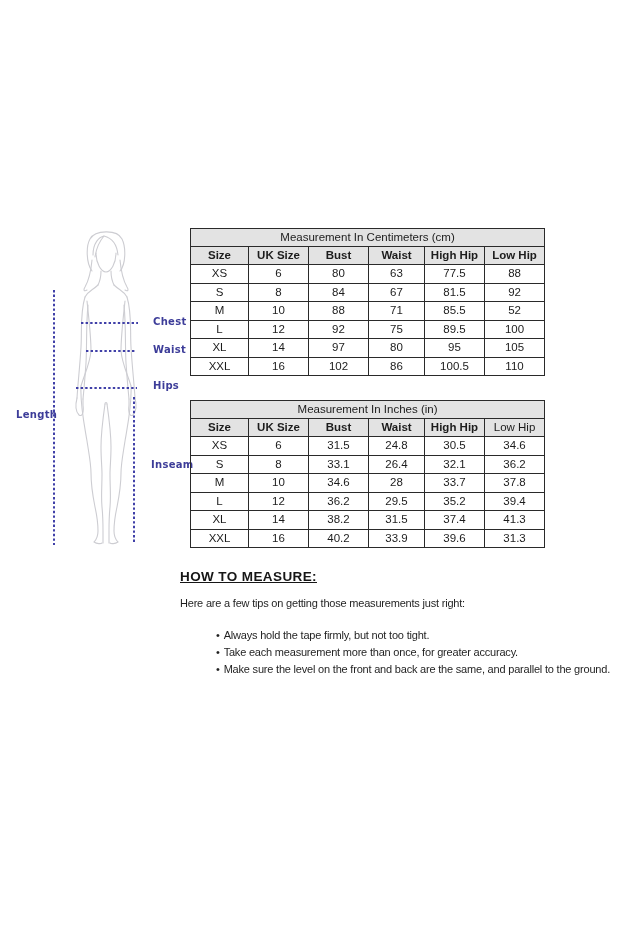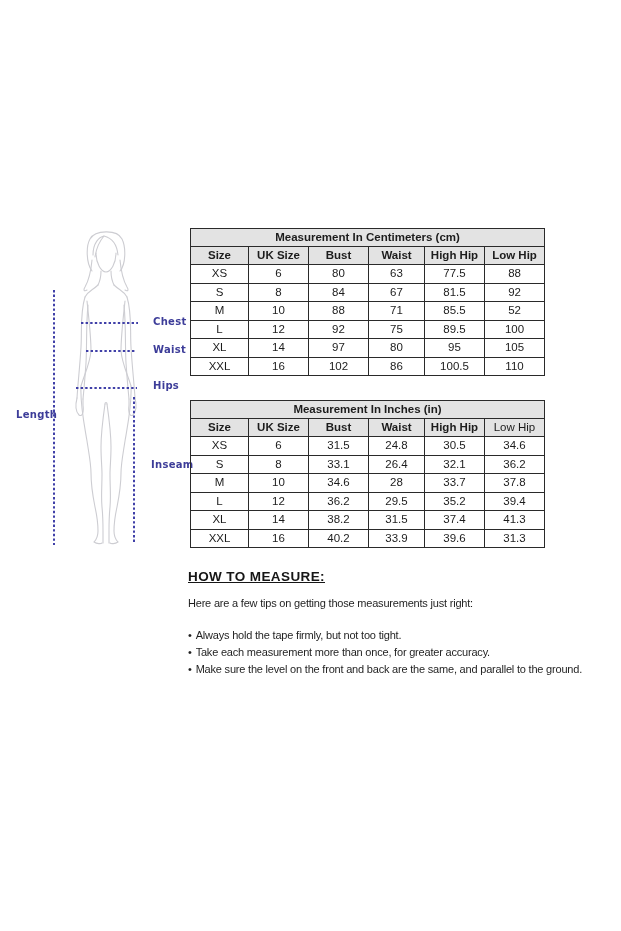--- a/index.html
+++ b/index.html
@@ -51,39 +51,39 @@
   #table-cm{top:228px;}
   #table-in{top:400px;}
   table.size-table td, table.size-table th{
     border:1px solid var(--table-border);
     text-align:center;vertical-align:middle;
     padding:0;height:17.5px;line-height:17px;
     overflow:hidden;white-space:nowrap;
   }
   table.size-table td.title{
     background:var(--table-header-bg);
-    font-weight:bold;height:17px;
+    font-weight:normal;height:17px;
   }
   table.size-table th{
     background:var(--table-header-bg);
     font-weight:bold;height:17px;
   }
   
   #table-in th:nth-child(6){font-weight:normal;}
   
-  .howto{position:absolute;left:188px;top:569px;width:424px;color:var(--body-text);}
+  .howto{position:absolute;left:180px;top:569px;width:424px;color:var(--body-text);}
   .howto-heading{
     font-size:13.5px;font-weight:bold;
     text-decoration:underline;
     letter-spacing:0.4px;
     color:#161616;
   }
   .howto-intro{font-size:11px;letter-spacing:-0.2px;margin-top:12px;line-height:15px;}
   ul.tips{list-style:none;margin:16px 0 0 0;padding:0;}
-  ul.tips li{font-size:11px;letter-spacing:-0.2px;line-height:17px;white-space:nowrap;}
+  ul.tips li{font-size:11px;letter-spacing:-0.2px;line-height:17px;white-space:nowrap;margin-left:36px;}
   ul.tips .b{margin-right:4px;}
 </style>
 </head>
 <body>
 
 <div class="page">
 
   <svg class="diagram-svg" viewBox="0 0 621 931">
     <g>
 

